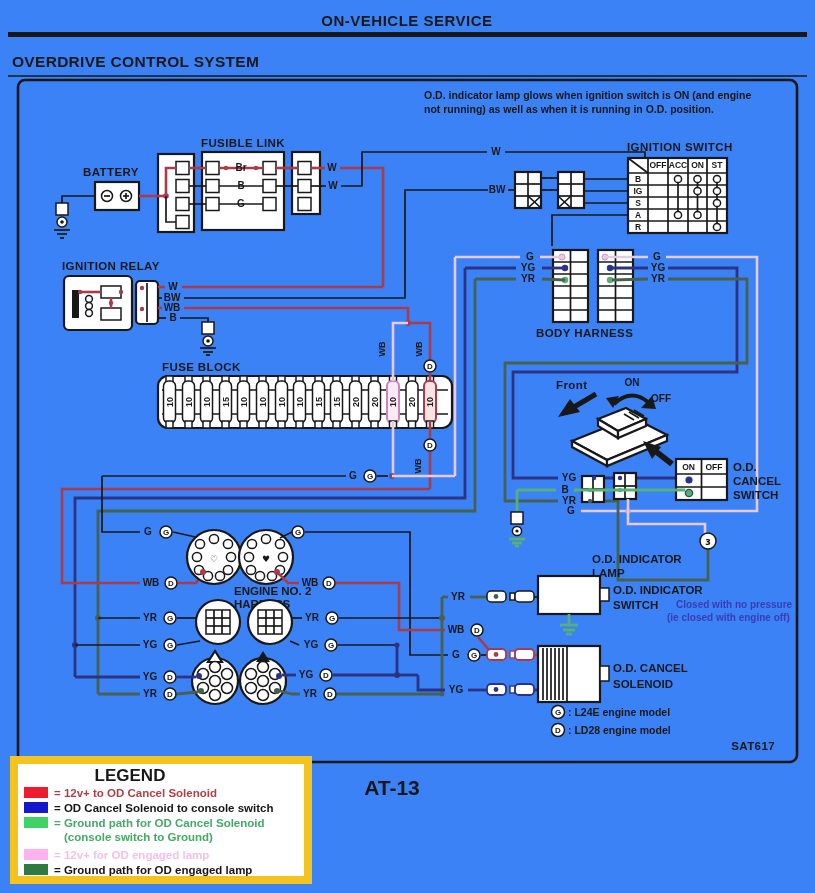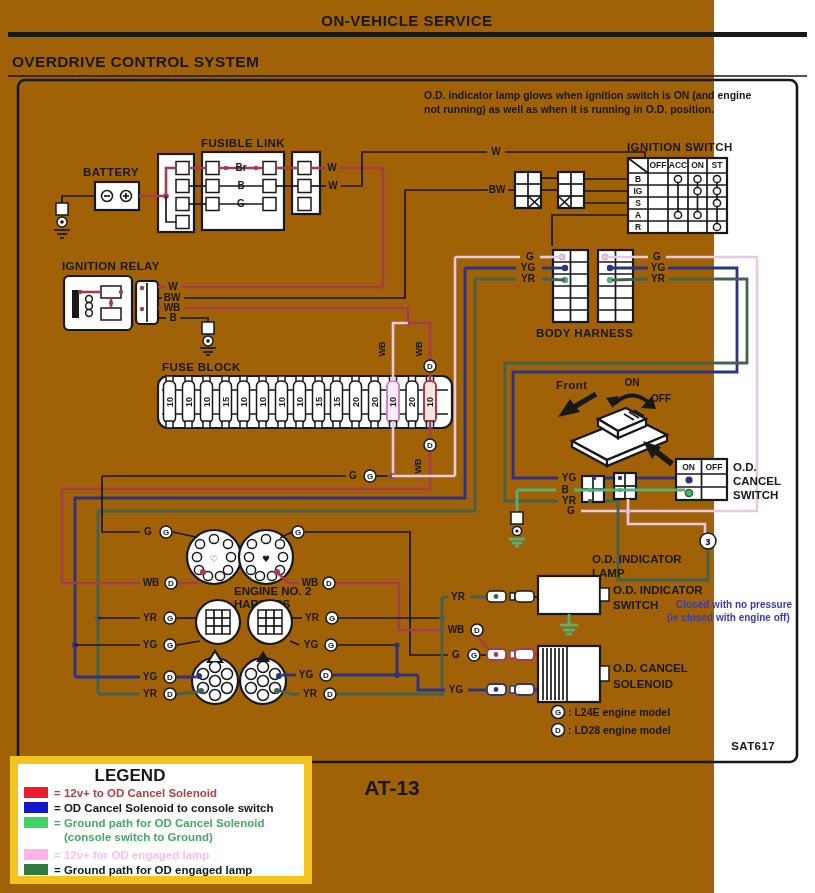--- a/index.html
+++ b/index.html
@@ -1,16 +1,16 @@
 <!DOCTYPE html>
 <html><head>
 <meta charset="utf-8">
 <style>
   html,body{margin:0;padding:0;background:#ffffff;}
-  .page{position:relative;width:714px;height:893px;background:#a16207;font-family:"Liberation Sans",sans-serif;}
+  .page{position:relative;width:815px;height:893px;background:#3b82f6;font-family:"Liberation Sans",sans-serif;}
   svg{display:block}
   svg text{font-family:"Liberation Sans","DejaVu Sans",sans-serif;fill:#181818;}
   .th{font-size:15px;font-weight:bold;letter-spacing:.5px;}
   .ts{font-size:15.5px;font-weight:bold;letter-spacing:.3px;}
   .tn{font-size:10.5px;font-weight:bold;}
   .tl{font-size:11.5px;font-weight:bold;letter-spacing:.4px;}
   .tt{font-size:10px;font-weight:bold;}
   .tc{font-size:8px;font-weight:bold;}
   .tg{font-size:8.5px;font-weight:bold;}
   .tf{font-size:9px;font-weight:bold;}

